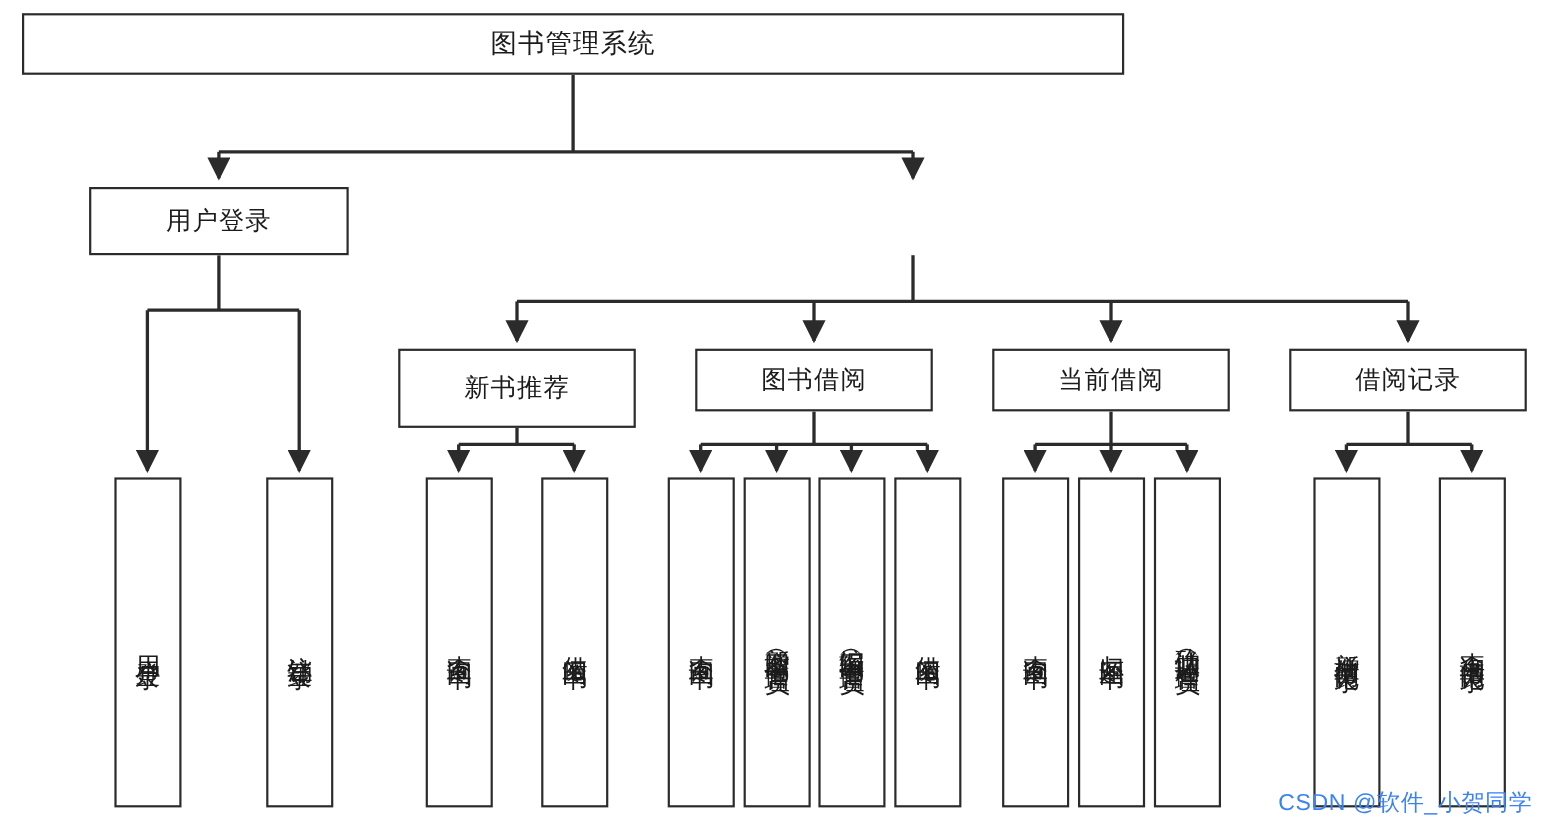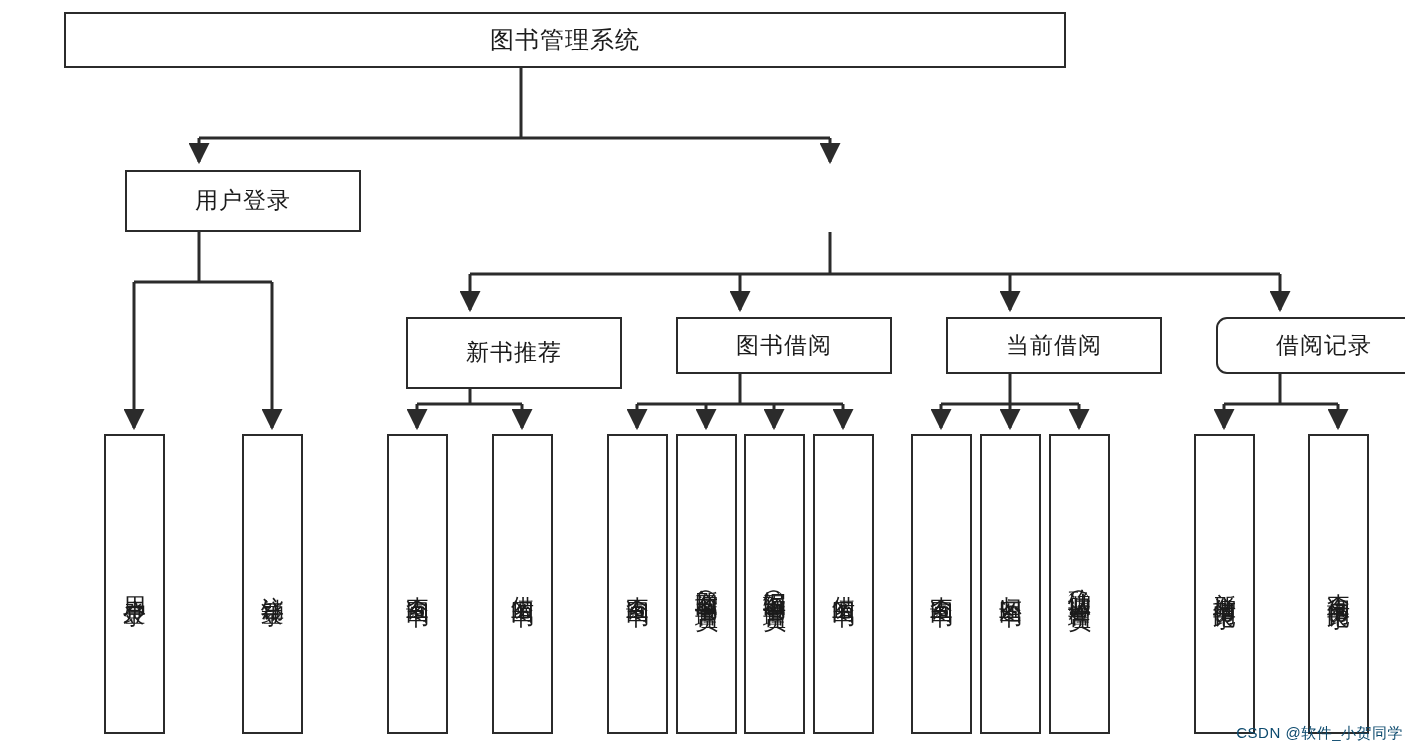--- a/index.html
+++ b/index.html
@@ -33,44 +33,43 @@
     display: flex;
     align-items: center;
     justify-content: center;
     color: #1b1b1b;
     line-height: 1.18;
     text-align: center;
   }
   .node.horiz {
     font-size: 23px;
     letter-spacing: 1px;
-    margin-left: 44px;
   }
   .node.vert {
     writing-mode: vertical-rl;
     text-orientation: upright;
     font-size: 23px;
     letter-spacing: 3px;
     padding: 4px 0;
   }
   .node.vert .lbl {
     writing-mode: vertical-rl;
     text-orientation: upright;
     white-space: normal;
     max-height: 100%;
   }
   .node.root {
     font-size: 24px;
   }
   .watermark {
     position: absolute;
-    right: 2px;
+    right: 12px;
     bottom: 4px;
-    font-size: 15px;
-    color: #0c4a6e;
+    font-size: 21px;
+    color: #3b82f6;
     letter-spacing: 0.5px;
     white-space: nowrap;
   }
 </style>
 </head>
 <body>
 
 <div id="stage">
 
   <svg id="wires" viewBox="0 0 1405 747" xmlns="http://www.w3.org/2000/svg">
@@ -133,21 +132,21 @@
 
   <div class="node horiz" style="left:362px; top:317px; width:216px; height:72px;">
     <span class="lbl">新书推荐</span>
   </div>
   <div class="node horiz" style="left:632px; top:317px; width:216px; height:57px;">
     <span class="lbl">图书借阅</span>
   </div>
   <div class="node horiz" style="left:902px; top:317px; width:216px; height:57px;">
     <span class="lbl">当前借阅</span>
   </div>
-  <div class="node horiz" style="left:1172px; top:317px; width:216px; height:57px;border-radius:11px;">
+  <div class="node horiz" style="left:1172px; top:317px; width:216px; height:57px;">
     <span class="lbl">借阅记录</span>
   </div>
 
   <div class="node vert" style="left:104px; top:434px; width:61px; height:300px;">
     <span class="lbl">用户登录</span>
   </div>
   <div class="node vert" style="left:242px; top:434px; width:61px; height:300px;">
     <span class="lbl">注销登录</span>
   </div>
 

